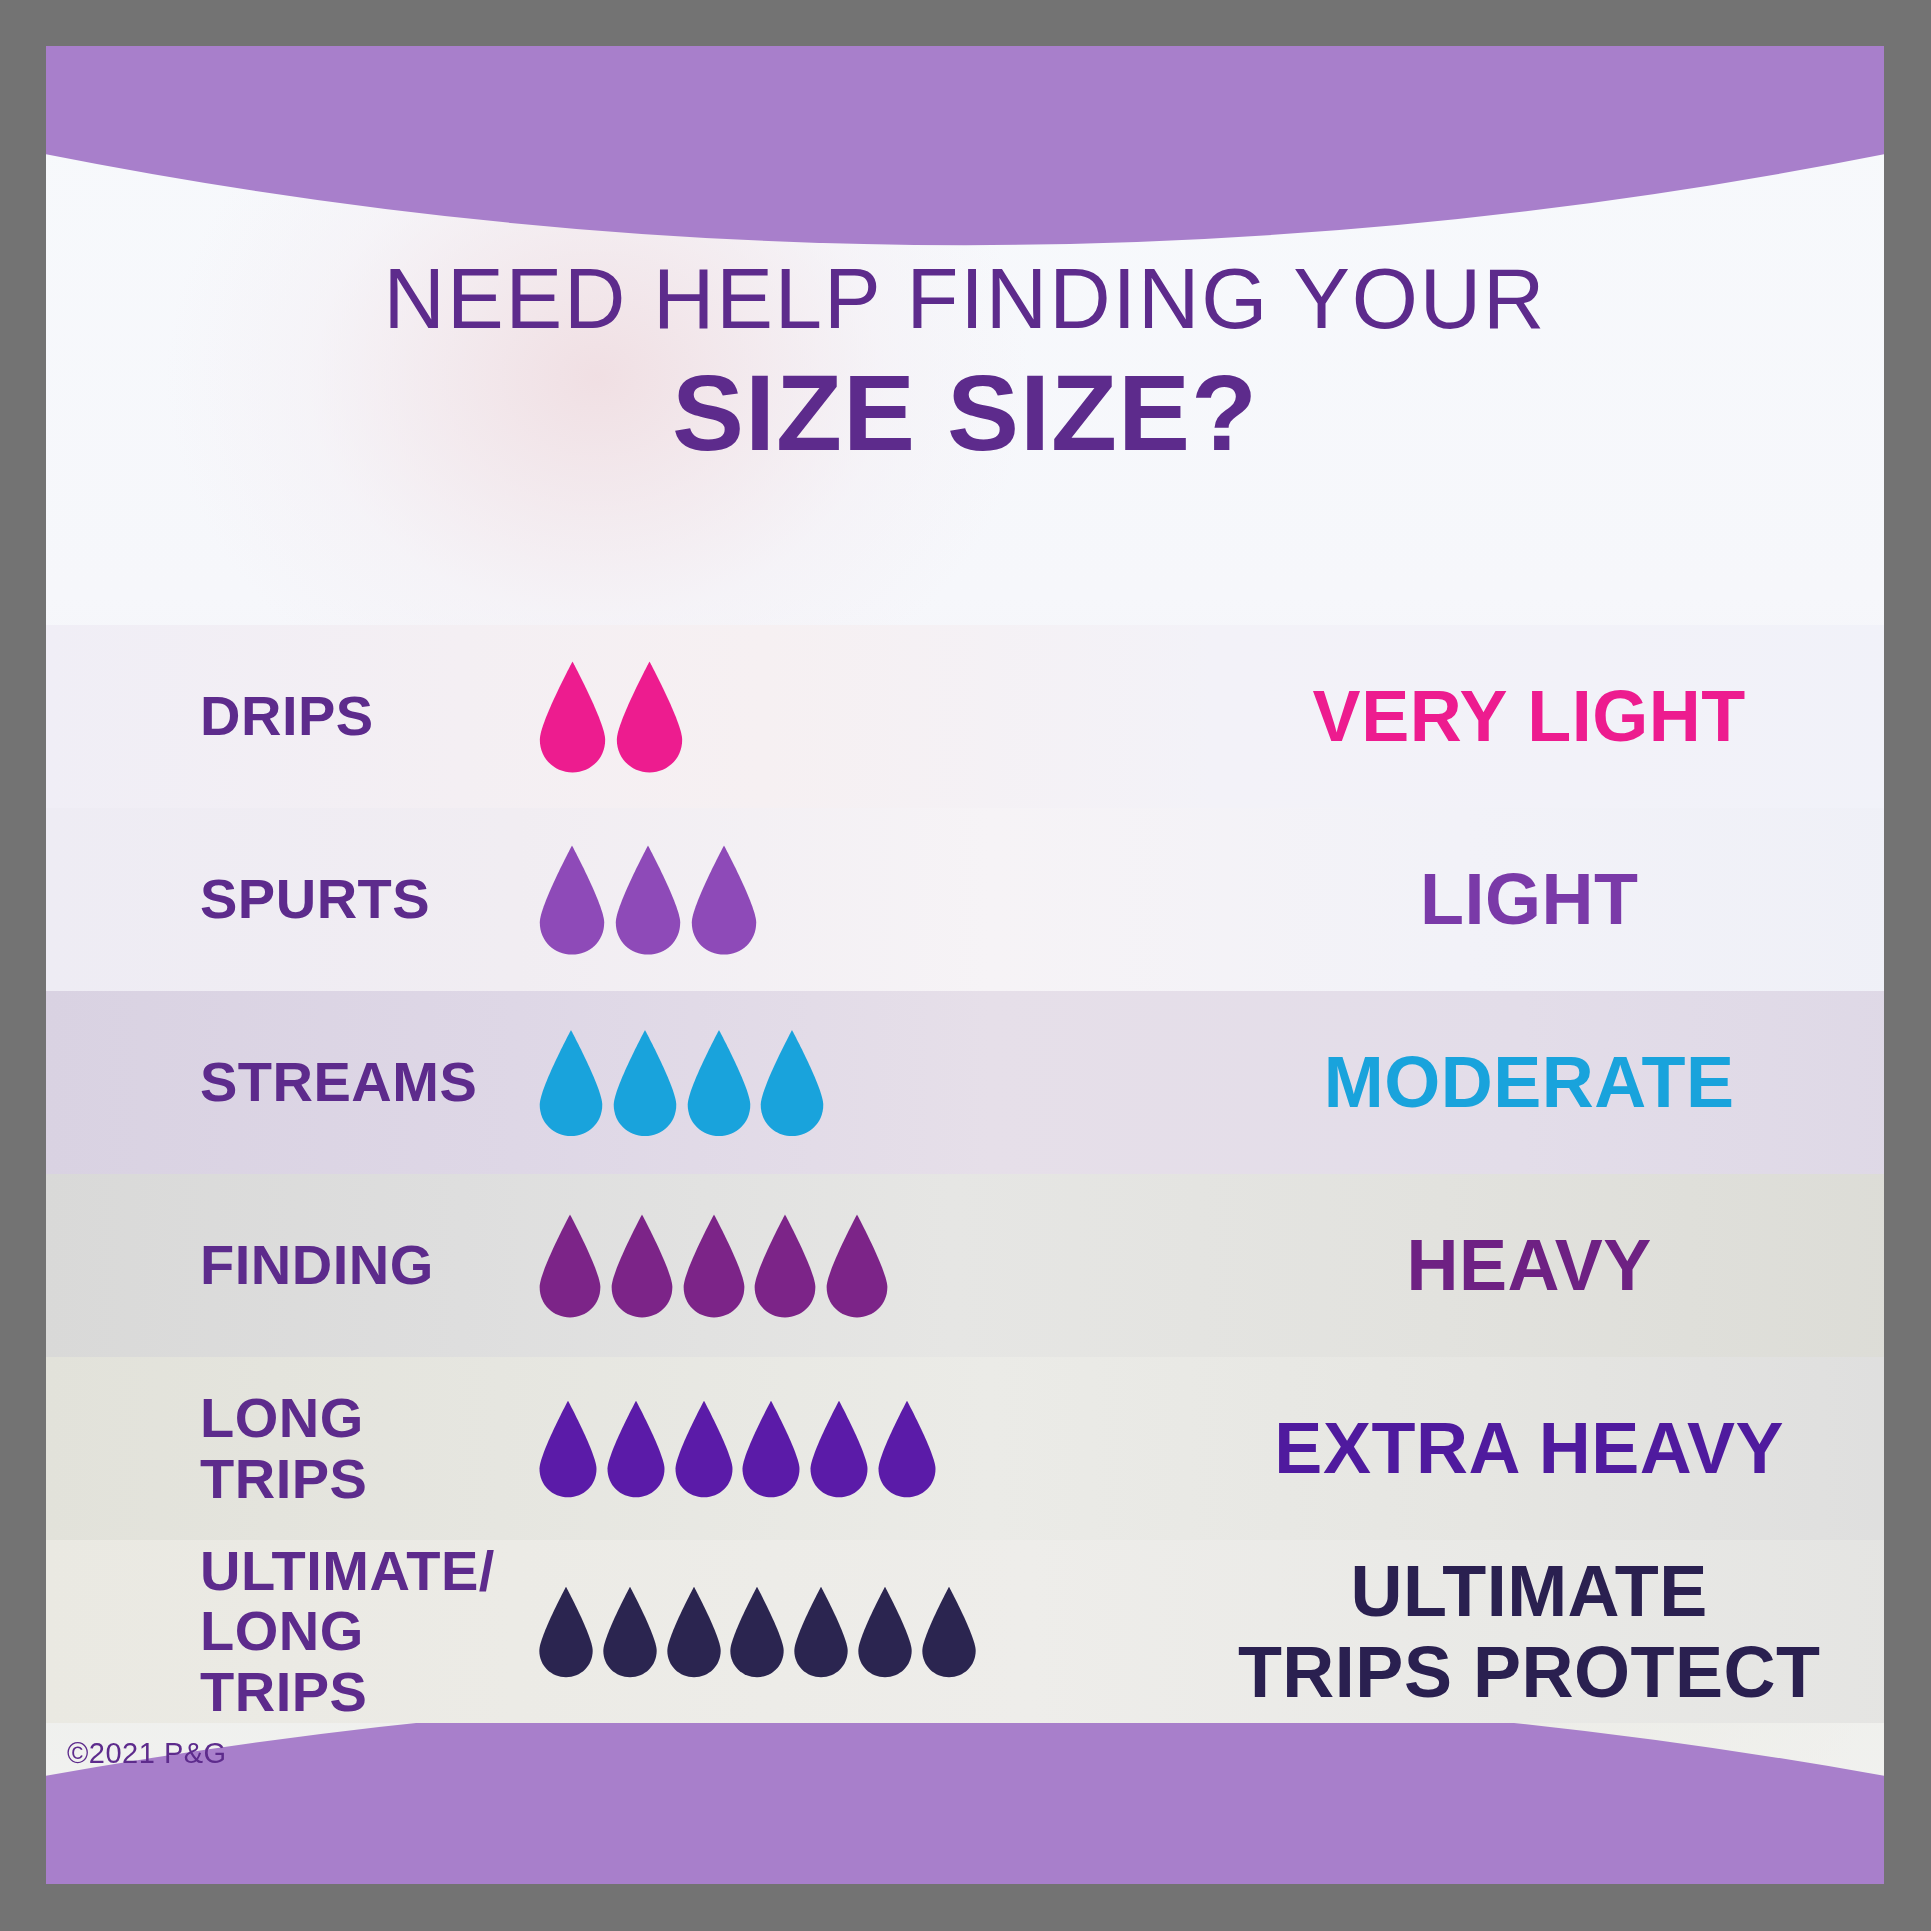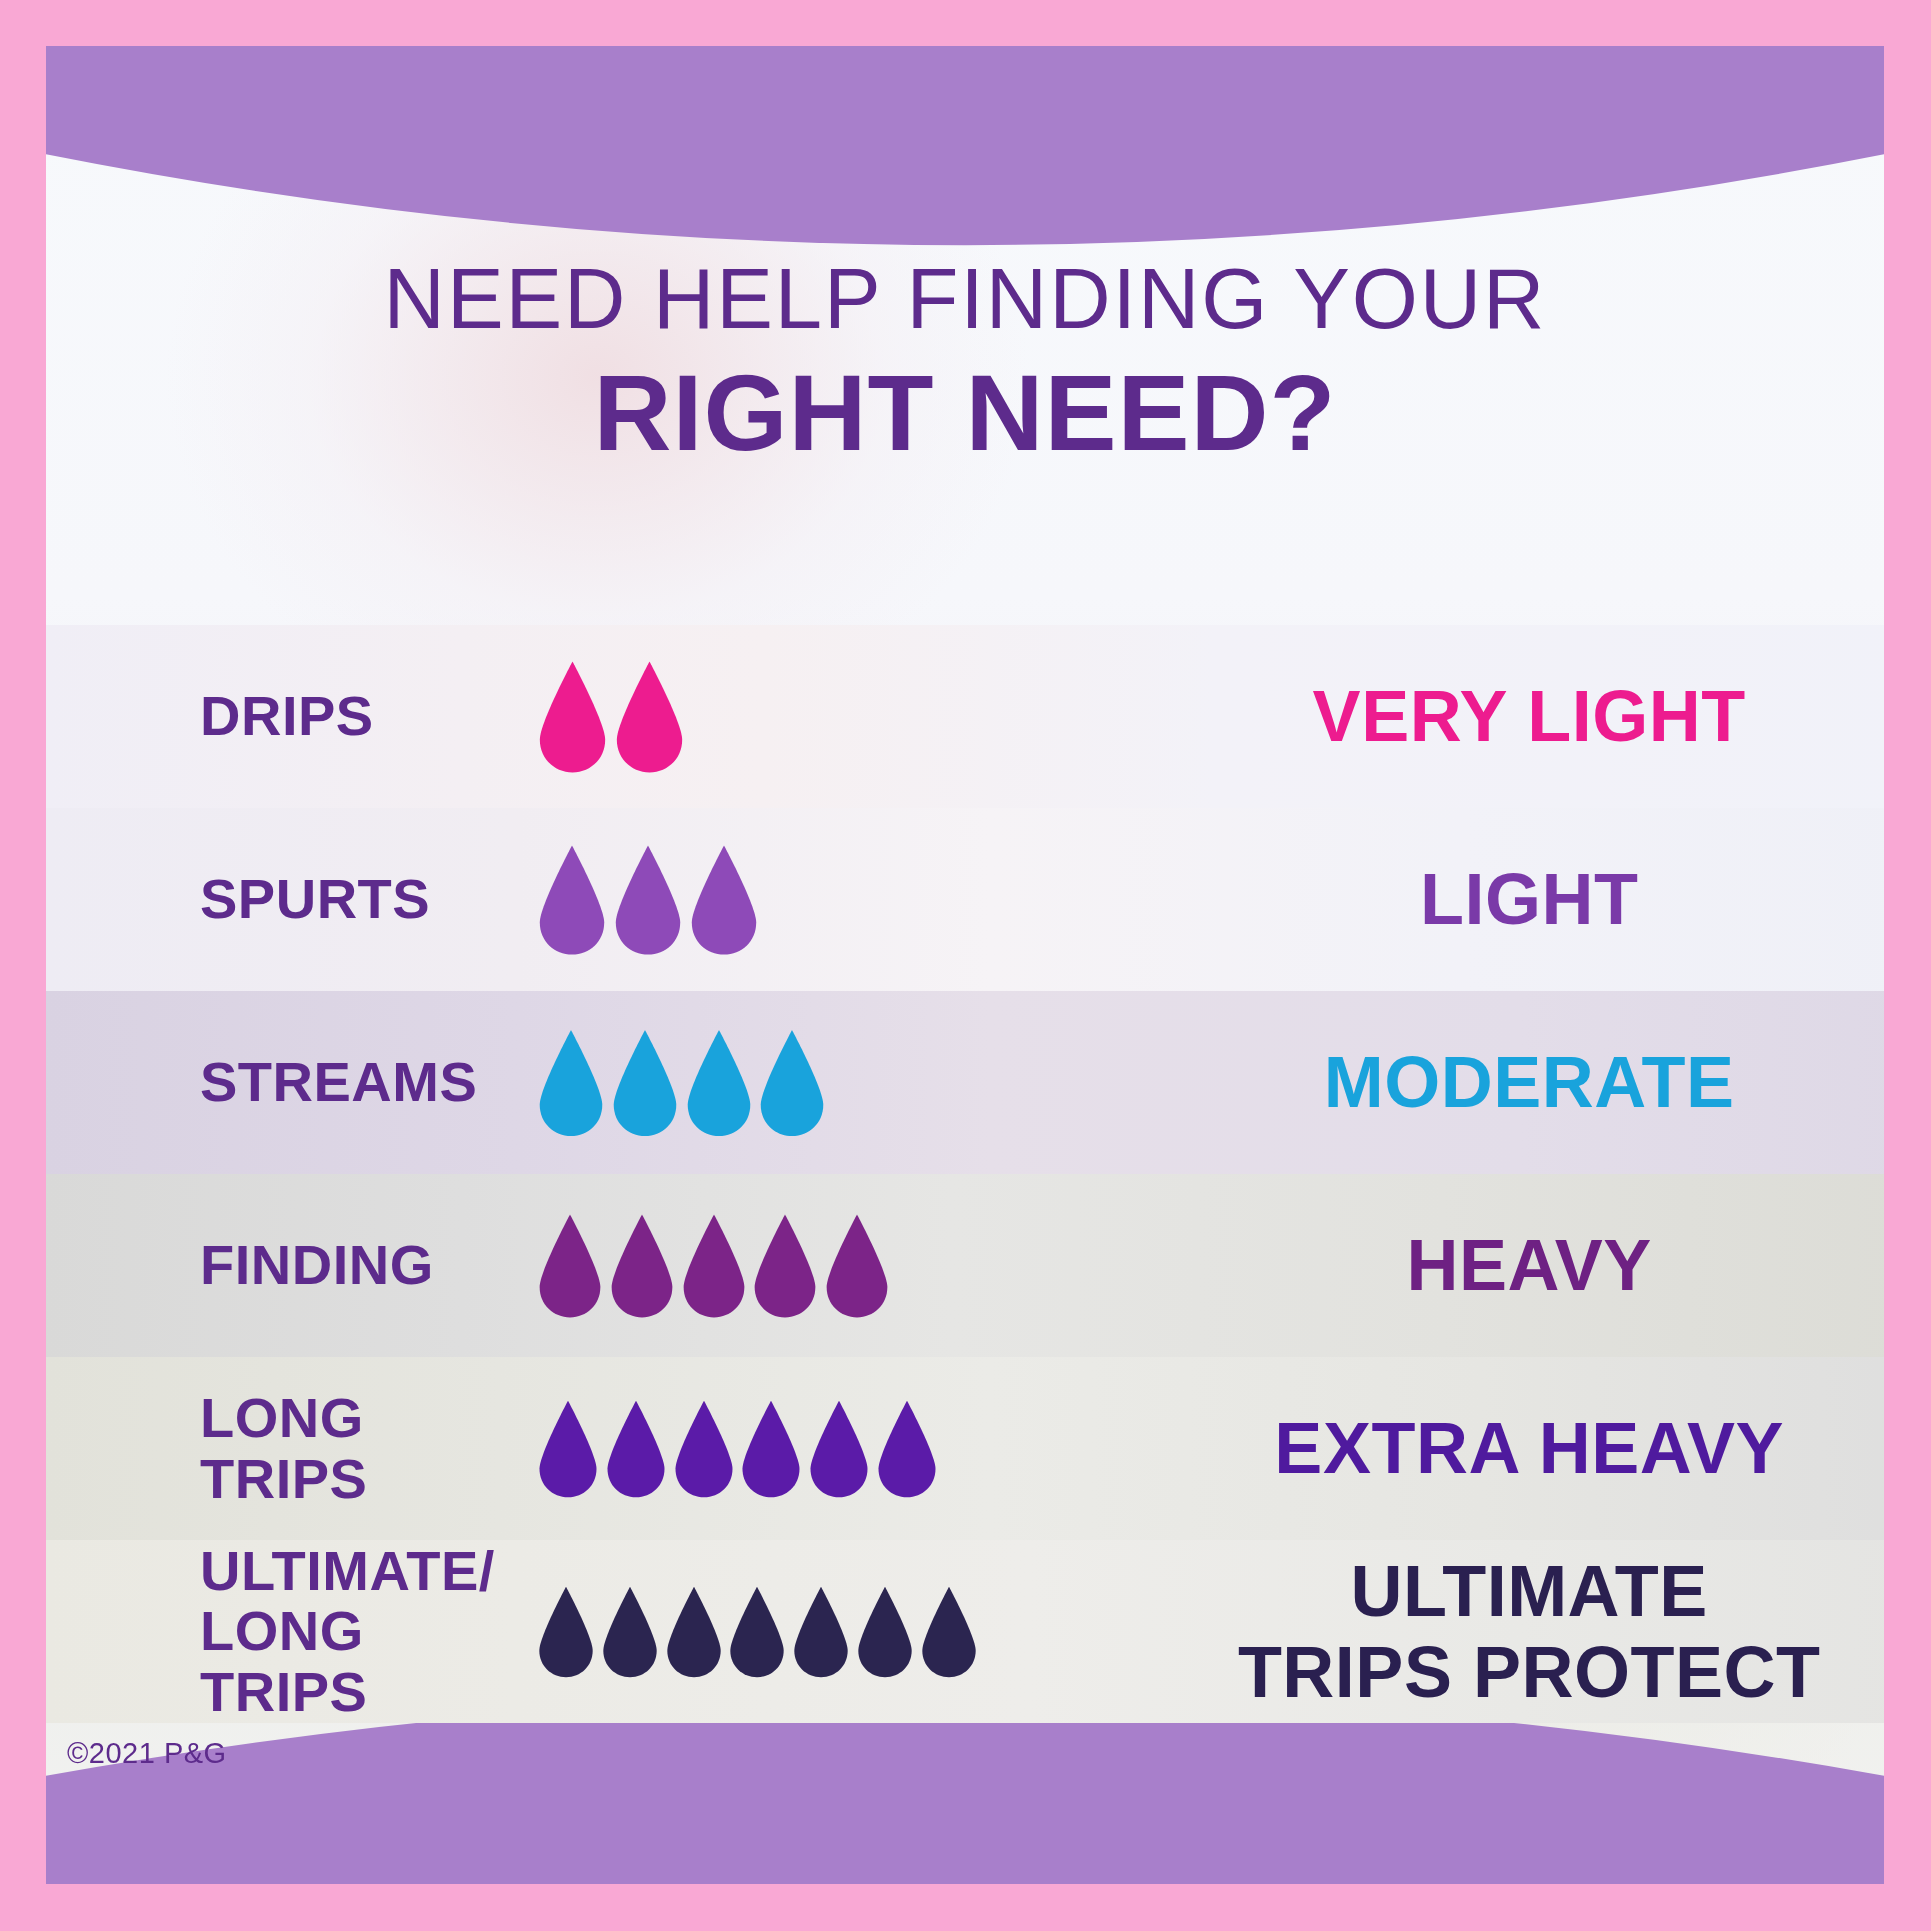--- a/index.html
+++ b/index.html
@@ -7,21 +7,21 @@
   html,body{
     width:1931px; height:1931px;
     background:#ffffff;
     font-family:"Liberation Sans", sans-serif;
     overflow:hidden;
   }
 
   #canvas{
     position:relative;
     width:1931px; height:1931px;
-    background:#f9a8d4;
+    background:#737373;
   }
 
   
   #panel{
     position:absolute;
     left:46px; top:46px;
     width:1838px; height:1838px;
     overflow:hidden;
     background:
       radial-gradient(ellipse 599px 502px at 30% 18%, rgba(240,222,226,0.95) 0%, rgba(244,238,243,0.45) 48%, rgba(247,248,252,0) 72%),
@@ -115,21 +115,21 @@
     </div>
 
     <div class="band" id="band-bottom">
       <svg viewBox="0 0 1904 300" preserveAspectRatio="none" aria-hidden="true">
         <path id="bottom-band-path" d="M0,300 L0,188 Q952,18 1904,188 L1904,300 Z" fill="#A87FCB"></path>
       </svg>
     </div>
 
     <div id="title-block">
       <div id="title-line1">NEED HELP FINDING YOUR</div>
-      <div id="title-line2">RIGHT NEED?</div>
+      <div id="title-line2">SIZE SIZE?</div>
     </div>
 
     <div id="rows">
         <div class="row r0">
           <div class="row-bg"></div>
           <div class="cell cell-label" style="color: rgb(93, 43, 140);">
             <div>DRIPS</div>
           </div>
           <div class="cell cell-drops">
             <span class="drop">

